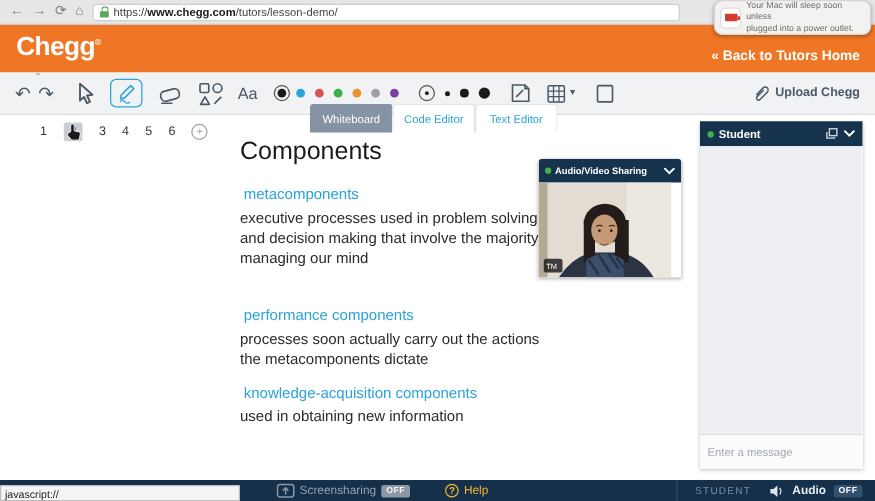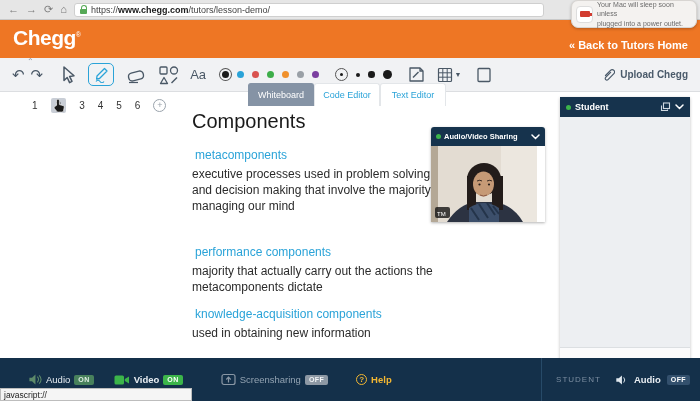--- a/index.html
+++ b/index.html
@@ -78,32 +78,32 @@
   
   .student-panel { position:absolute; left:560px; top:97px; width:130px; height:278px; display:flex; flex-direction:column; box-shadow:0 1px 3px rgba(0,0,0,.25); }
   .sp-header { height:20px; background:#16334d; display:flex; align-items:center; padding:0 6px; gap:4px; flex:0 0 auto; }
   .sp-title { color:#fff; font-size:9px; font-weight:bold; flex:1; }
   .sp-body { flex:1; background:#edeff2; }
   .sp-input { flex:0 0 28px; background:#fbfbfc; border-top:1px solid #dcdfe2; display:flex; align-items:center; padding:0 6px; gap:4px; }
   .sp-input input { flex:1; border:none; background:transparent; font-size:9px; color:#333; outline:none; font-family:"Liberation Sans", sans-serif; }
   .sp-input input::placeholder { color:#a0a8b0; }
 
   
-  .bottom-bar { position:absolute; left:0; right:0; bottom:0; height:43px; background:#14304a; display:flex; padding:0 10px; }
+  .bottom-bar { position:absolute; left:0; right:0; bottom:0; height:17px; background:#14304a; display:flex; padding:0 10px; }
   .bb-item { display:flex; align-items:center; gap:4px; margin-right:20px; }
   .bb-label { font-size:9.5px; color:#e8edf2; }
   .bb-label.bold { font-weight:bold; }
   .bb-label.dim { color:#93a3b2; }
   .badge { font-size:7px; font-weight:bold; padding:1.5px 4px; border-radius:2px; letter-spacing:.4px; }
   .badge.on-dim { background:#48815c; color:#e0eee4; }
   .badge.on { background:#3cb54a; color:#fff; }
   .badge.off { background:#8d98a4; color:#f2f4f6; }
   .badge.off-dark { background:#33506d; color:#fff; }
   .help-circ { width:11px; height:11px; border:1.3px solid #f2b632; border-radius:50%; color:#f2b632; font-size:8px; font-weight:bold; display:flex; align-items:center; justify-content:center; }
-  .help-label { color:#f2b632; font-size:9.5px; font-weight:bold; }
+  .help-label { color:#f2b632; font-size:9.5px; font-weight:normal; }
   .bb-right { margin-left:auto; display:flex; align-items:center; gap:6px; border-left:1px solid #274a68; padding-left:14px; height:100%; }
   .role-label { font-size:8px; color:#7b8da0; letter-spacing:1px; }
 
   
   .status-tooltip { position:absolute; left:0; bottom:0; width:192px; height:13px; background:#f5f5f5; border:1px solid #bdbdbd; font-size:8.5px; color:#222; display:flex; align-items:center; padding-left:3px; z-index:60; }
 </style>
 </head>
 <body>
 
 <div id="app">
@@ -240,21 +240,21 @@
   </div>
 
   <div class="wb">
     <div class="wb-title">Components</div>
     <div class="sec-1">
       <div class="sec-head">metacomponents</div>
       <div class="sec-body">executive processes used in problem solving and decision making that involve the majority of managing our mind</div>
     </div>
     <div class="sec-2">
       <div class="sec-head">performance components</div>
-      <div class="sec-body">majority that actually carry out the actions the metacomponents dictate</div>
+      <div class="sec-body">processes soon actually carry out the actions the metacomponents dictate</div>
     </div>
     <div>
       <div class="sec-head">knowledge-acquisition components</div>
       <div class="sec-body">used in obtaining new information</div>
     </div>
   </div>
 
   <div class="video-panel">
     <div class="vp-header">
       <span class="status-dot"></span>

